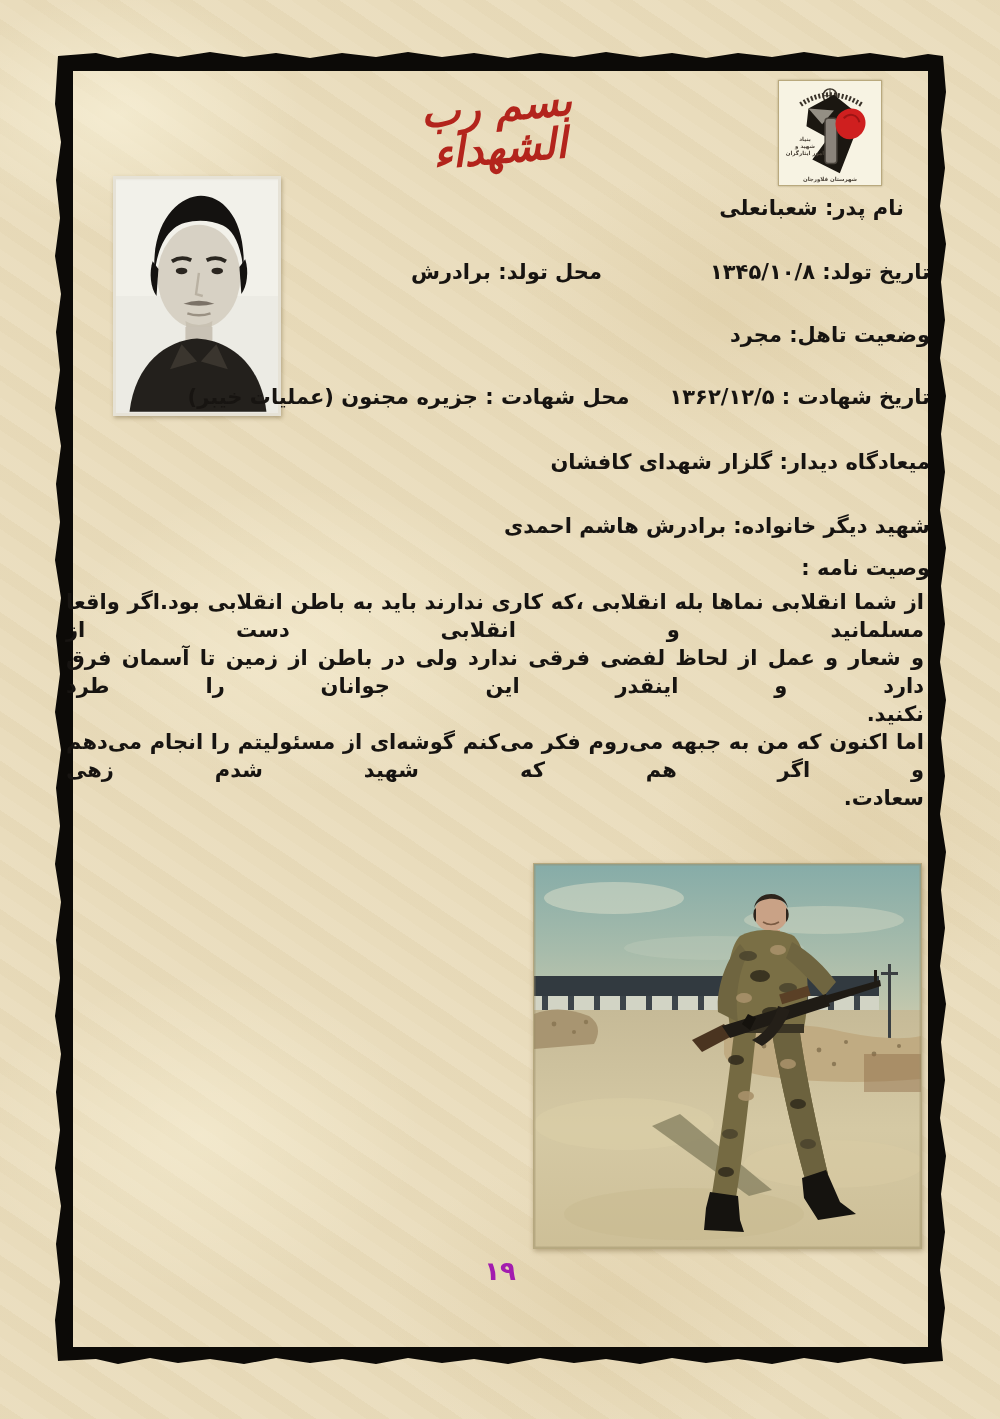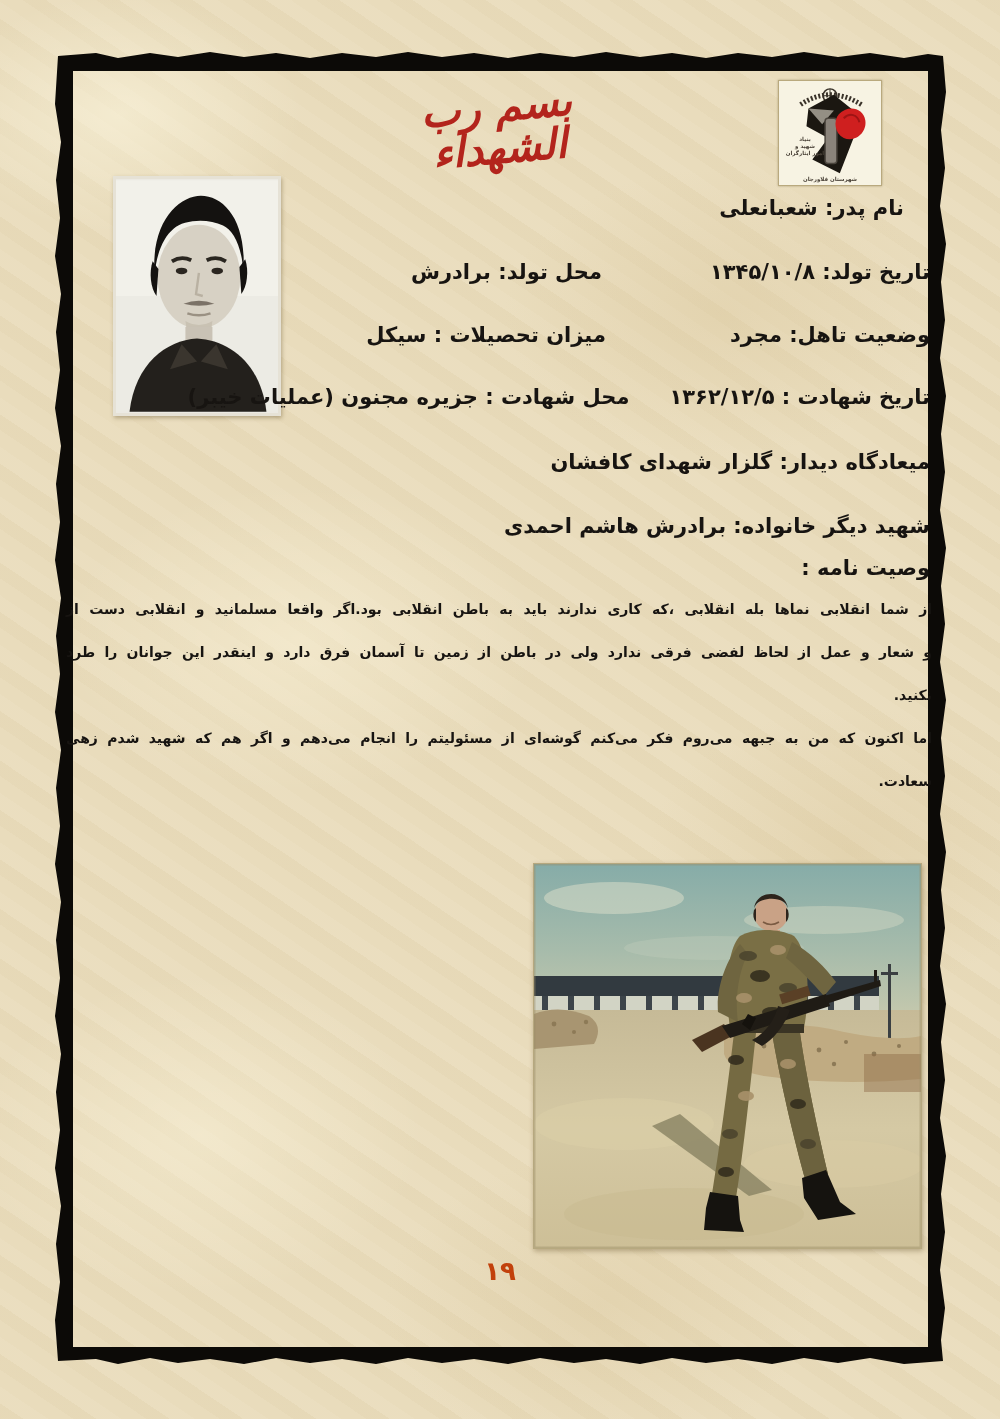--- a/index.html
+++ b/index.html
@@ -44,31 +44,31 @@
   .inforow{
     right:70px;left:90px;height:32px;
     direction:rtl;display:flex;align-items:center;justify-content:flex-start;
     font-size:21px;font-weight:bold;white-space:nowrap;
   }
   .r1{top:192px;} .r2{top:256px;} .r3{top:319px;} .r4{top:381px;}
   .r5{top:446px;} .r6{top:510px;} .r7{top:552px;}
   .gap-a{width:26px;flex:none;} .gap-b{width:108px;flex:none;}
   .gap-c{width:124px;flex:none;} .gap-d{width:40px;flex:none;}
   
-  .will{right:68px;left:66px;top:588px;direction:rtl;
-        font-size:14px;font-weight:bold;line-height:43px;}
+  .will{right:76px;left:66px;top:588px;direction:rtl;
+        font-size:21px;font-weight:bold;line-height:28px;}
   .wl{display:block;}
   .wl.full{text-align:justify;text-align-last:justify;}
   .wl.short{text-align:right;}
   
   .military{left:533px;top:863px;width:387px;height:384px;
         border:1px solid #b6a87f;box-sizing:content-box;box-shadow:1px 2px 5px rgba(80,60,20,.35);}
   
   .pagenum{left:450px;top:1256px;width:100px;text-align:center;
-        font-size:26px;font-weight:bold;color:#c2410c;}
+        font-size:26px;font-weight:bold;color:#a21caf;}
 </style>
 </head>
 <body>
 
 <svg id="frame" class="abs" viewBox="0 0 1000 1419" xmlns="http://www.w3.org/2000/svg">
   <path fill="#0c0a07" fill-rule="evenodd" d="
     M58,56 L96,53 L118,58 L150,53 L178,57 L210,52 L244,57 L276,53 L310,58 L342,53 L376,57 L408,52 L442,57 L474,53 L508,58 L540,53 L574,57 L606,52 L640,57 L672,53 L706,58 L738,53 L772,57 L804,52 L838,57 L870,53 L904,58 L928,54 L943,56
     L946,92 L941,130 L945,168 L940,206 L946,244 L941,282 L945,320 L940,358 L946,396 L941,434 L945,472 L940,510 L946,548 L941,586 L945,624 L940,662 L946,700 L941,738 L945,776 L940,814 L946,852 L941,890 L945,928 L940,966 L946,1004 L941,1042 L945,1080 L940,1118 L946,1156 L941,1194 L945,1232 L940,1270 L945,1308 L941,1340 L943,1361
     L904,1364 L870,1358 L838,1363 L804,1358 L772,1364 L738,1359 L706,1363 L672,1358 L640,1364 L606,1359 L574,1363 L540,1358 L508,1364 L474,1359 L442,1363 L408,1358 L376,1364 L342,1359 L310,1363 L276,1358 L244,1364 L210,1359 L178,1363 L150,1358 L118,1364 L96,1359 L58,1361
     L55,1320 L60,1282 L56,1244 L61,1206 L55,1168 L60,1130 L56,1092 L61,1054 L55,1016 L60,978 L56,940 L61,902 L55,864 L60,826 L56,788 L61,750 L55,712 L60,674 L56,636 L61,598 L55,560 L60,522 L56,484 L61,446 L55,408 L60,370 L56,332 L61,294 L55,256 L60,218 L56,180 L61,142 L55,104 Z
@@ -125,21 +125,20 @@
   <span>نام پدر: شعبانعلی</span>
 </div>
 <div class="abs inforow r2">
   <span>تاریخ تولد: ۱۳۴۵/۱۰/۸</span>
   <span class="gap-b"></span>
   <span>محل تولد: برادرش</span>
 </div>
 <div class="abs inforow r3">
   <span>وضعیت تاهل:  مجرد</span>
   <span class="gap-c"></span>
-  <span>میزان تحصیلات :  سیکل</span>
 </div>
 <div class="abs inforow r4">
   <span>تاریخ شهادت :  ۱۳۶۲/۱۲/۵</span>
   <span class="gap-d"></span>
   <span>محل شهادت : جزیره مجنون (عملیات خیبر)</span>
 </div>
 <div class="abs inforow r5">
   <span>میعادگاه دیدار: گلزار شهدای کافشان</span>
 </div>
 <div class="abs inforow r6">

